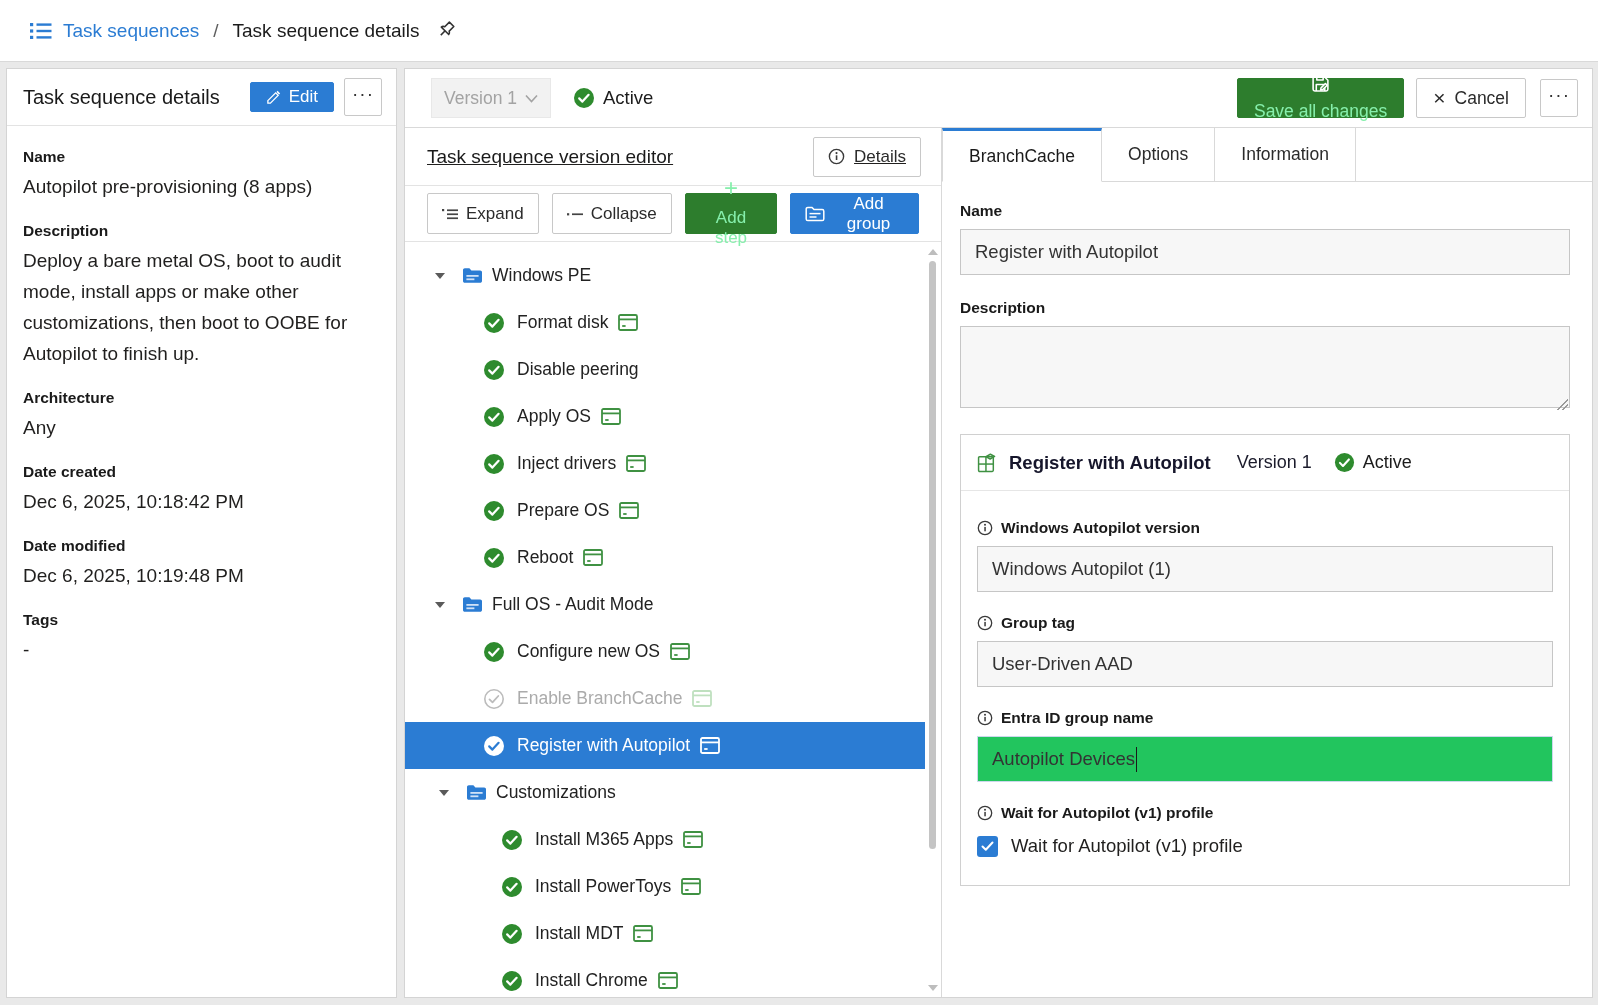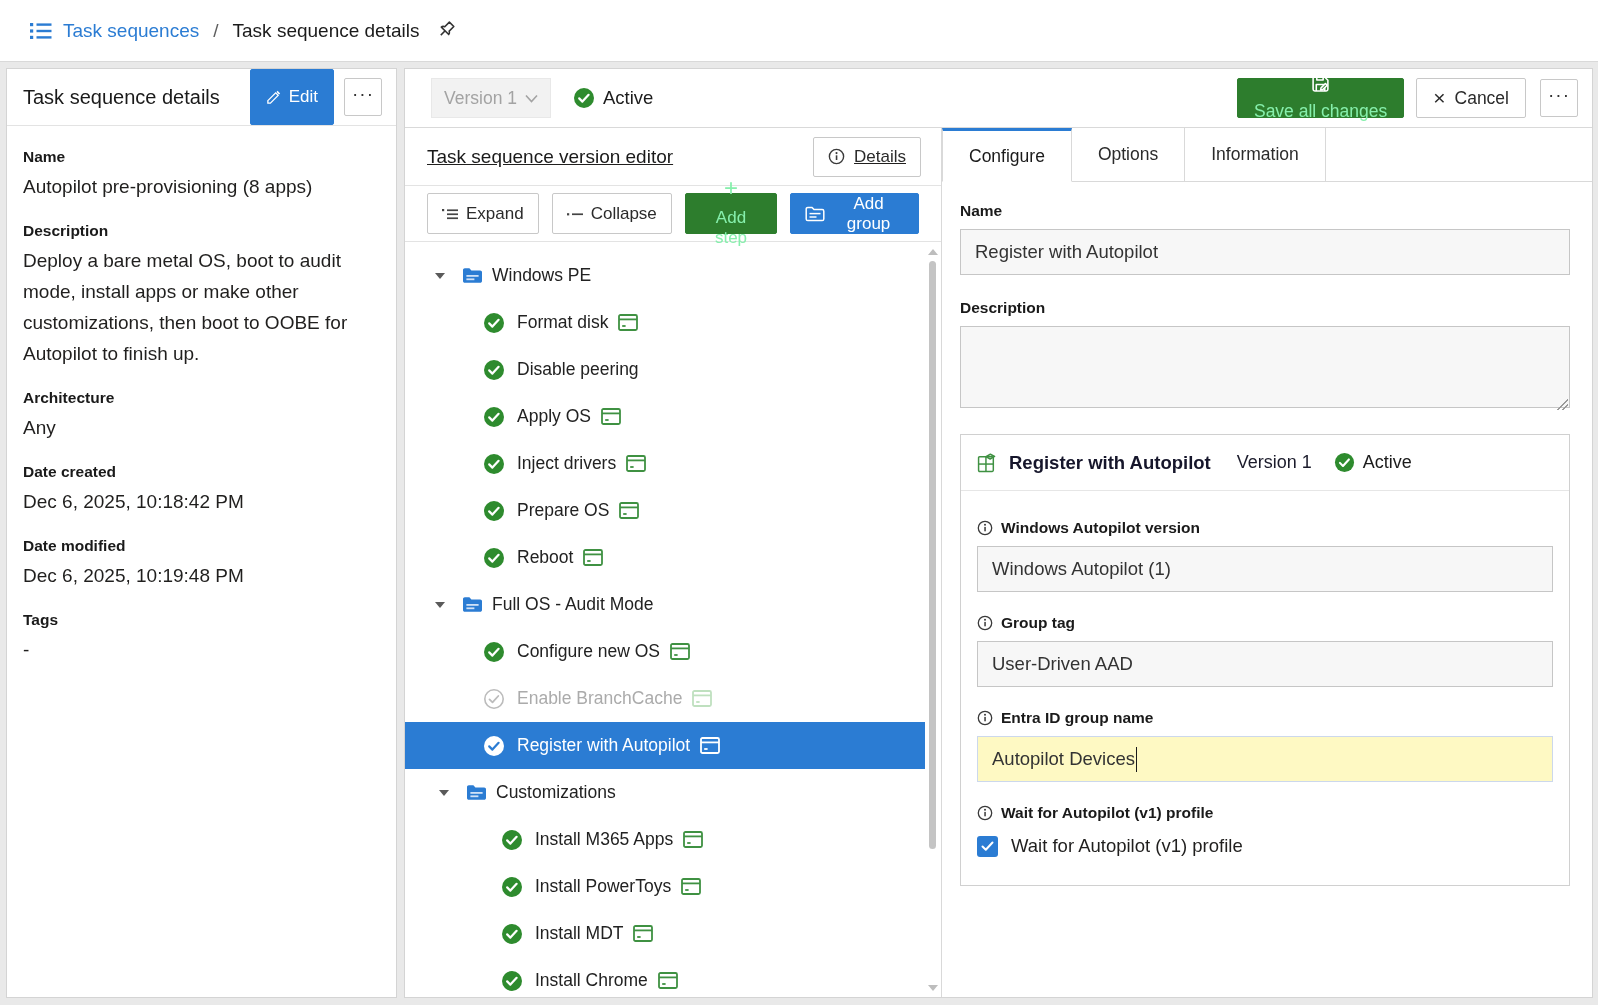--- a/index.html
+++ b/index.html
@@ -31,21 +31,21 @@
   #left-panel{left:6px;top:68px;width:391px;bottom:7px;}
   #main-panel{left:404px;top:68px;right:5px;bottom:7px;display:flex;flex-direction:column;}
 
   
   .lp-header{height:57px;border-bottom:1px solid var(--border-light);display:flex;align-items:center;padding:0 14px 0 16px;}
   .lp-title{font-size:20px;color:#1a1a1a;}
   .btn{display:inline-flex;align-items:center;justify-content:center;gap:8px;border-radius:2px;
     font-family:inherit;font-size:17px;cursor:pointer;border:1px solid #c8c8c8;background:#fff;color:#2b2b2b;}
   .btn-blue{background:var(--accent-blue);border-color:var(--accent-blue);color:#fff;}
   .btn-green{background:var(--green-btn);border-color:var(--green-btn);color:#86efac;flex-direction:column;}
-  .edit-btn{margin-left:auto;height:56px;padding:0 15px;}
+  .edit-btn{margin-left:auto;height:30px;padding:0 15px;}
   .more-btn{height:38px;width:38px;margin-left:10px;font-size:19px;letter-spacing:1px;color:#333;padding-bottom:6px;}
   .lp-body{padding:2px 16px 0 16px;}
   .fld-label{font-size:15.5px;font-weight:bold;color:#1a1a1a;margin-top:20px;}
   .fld-value{font-size:19px;color:var(--text);margin-top:5px;line-height:31px;max-width:362px;}
 
   
   .main-header{height:59px;border-bottom:1px solid #d9d9d9;display:flex;align-items:center;flex:0 0 auto;padding:0 14px 0 26px;}
   .version-chip{height:40px;min-width:106px;background:#f2f2f2;border:1px solid #e8e8e8;color:#a3a3a3;
     display:inline-flex;align-items:center;justify-content:center;gap:8px;font-size:17.5px;padding:0 12px;}
   .status{display:inline-flex;align-items:center;gap:8px;margin-left:22px;font-size:18.5px;color:#1b1b1b;}
@@ -108,21 +108,21 @@
     background:linear-gradient(135deg,transparent 0 50%,#9a9a9a 50% 56%,transparent 56% 72%,#9a9a9a 72% 78%,transparent 78%);}
   .mt24{margin-top:24px;}
 
   .step-box{margin-top:22px;border:1px solid #d0d0d0;}
   .sb-header{height:56px;display:flex;align-items:center;gap:12px;padding:0 16px;border-bottom:1px solid #e6e6e6;}
   .sb-title{font-size:18.5px;font-weight:bold;color:#16162b;}
   .sb-version{font-size:18px;color:#1b1b2b;margin-left:14px;}
   .sb-status{display:inline-flex;align-items:center;gap:8px;font-size:18px;color:#1b1b1b;margin-left:10px;}
   .sb-body{padding:6px 16px 28px 16px;}
   .sb-body .p-label{margin-top:22px;}
-  .focused-input{background:#fef9c3;border-color:#ccd8ec;}
+  .focused-input{background:#22c55e;border-color:#ccd8ec;}
   .caret{display:inline-block;width:1.5px;height:25px;background:#1a1a1a;margin-left:1px;}
 
   .chk-row{display:flex;align-items:center;margin-top:13px;}
   .checkbox{width:21px;height:21px;border-radius:3px;background:var(--accent-blue);display:flex;
     align-items:center;justify-content:center;cursor:pointer;flex:0 0 auto;}
   .chk-label{font-size:18.5px;color:var(--text);margin-left:13px;}
 </style>
 </head>
 <body>
 
@@ -514,21 +514,21 @@
         <div class="vscroll">
           <div class="vs-up"></div>
           <div class="vs-thumb"></div>
           <div class="vs-down"></div>
         </div>
       </div>
     </div>
 
     <div class="props-col">
       <div class="tabs-row" id="tabs-row">
-          <div class="tab active">Configure</div>
+          <div class="tab active">BranchCache</div>
           <div class="tab">Options</div>
           <div class="tab">Information</div>
         </div>
 
       <div class="props-content">
         <div class="p-label">Name</div>
         <input class="text-input" value="Register with Autopilot" style="">
 
         <div class="p-label mt24">Description</div>
         <div style="position:relative">

